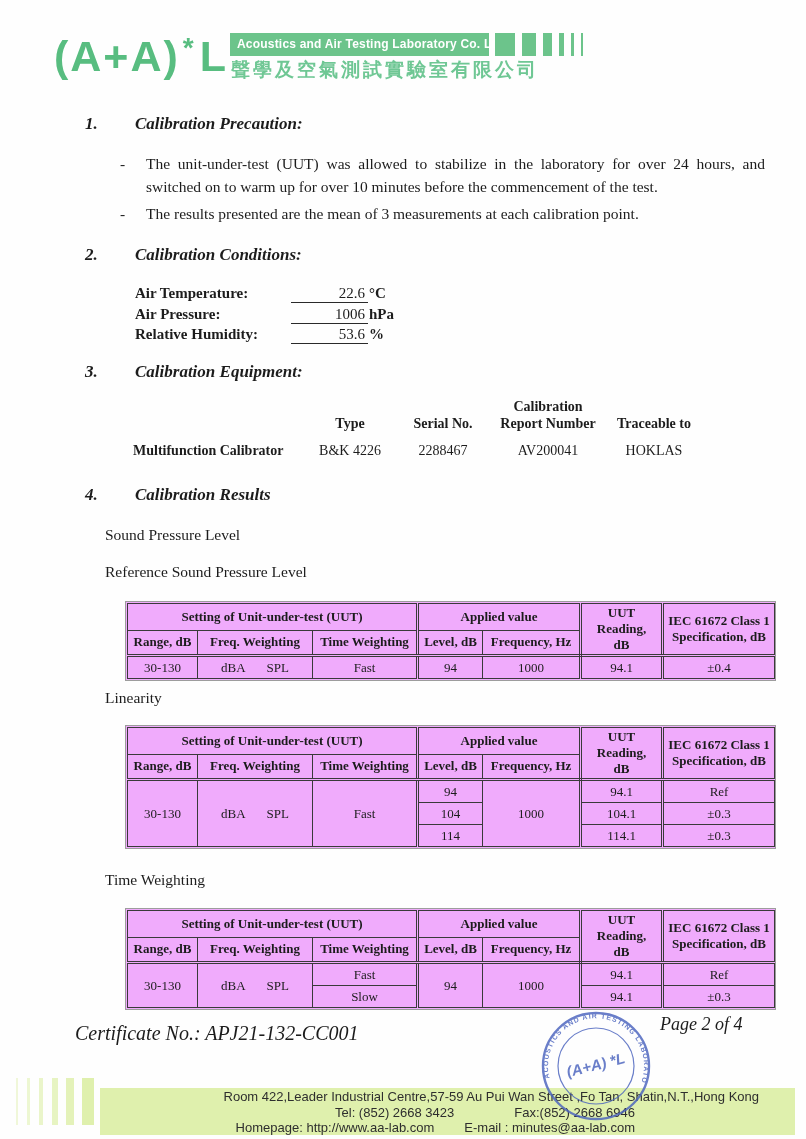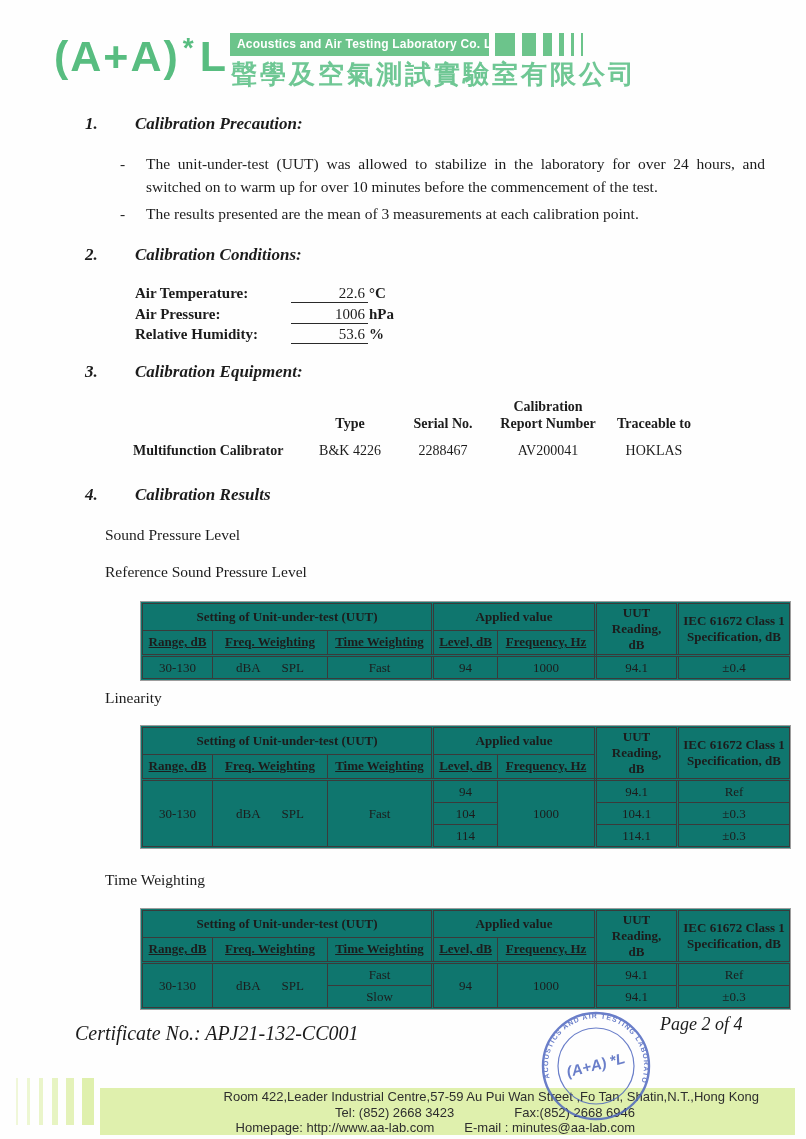--- a/index.html
+++ b/index.html
@@ -19,21 +19,21 @@
   .banner{
     position:absolute;left:230px;top:33px;height:23px;width:252px;
     background:#6cc48b;color:#ffffff;
     font-family:"Liberation Sans",sans-serif;font-weight:bold;font-size:12px;
     line-height:23px;padding-left:7px;white-space:nowrap;letter-spacing:.2px;
   }
   .header-bars{position:absolute;left:495px;top:33px;height:23px;display:flex;align-items:stretch;gap:7px;}
   .header-bars i{display:block;background:#6cc48b;}
   .chinese{
     position:absolute;left:231px;top:57px;
-    font-family:"DejaVu Sans",sans-serif;font-size:26px;font-weight:600;
+    font-family:"DejaVu Sans",sans-serif;font-size:19px;font-weight:600;
     color:#6fc794;letter-spacing:3px;white-space:nowrap;
   }
   
   .sec-head{position:absolute;left:85px;font-size:17px;font-weight:bold;font-style:italic;display:flex;}
   .sec-head .num{width:50px;}
   .bullet{position:absolute;left:120px;width:645px;display:flex;font-size:15.5px;line-height:23px;}
   .bullet .dash{width:26px;flex:0 0 26px;}
   .bullet .txt{text-align:justify;}
   
   .cond{position:absolute;left:135px;top:285px;font-size:15px;}
@@ -45,26 +45,26 @@
   .equip{
     position:absolute;left:133px;top:398px;font-size:14px;
     display:grid;grid-template-columns:172px 90px 96px 114px 98px;row-gap:11px;
   }
   .equip .hc{font-weight:bold;text-align:center;align-self:end;line-height:17px;}
   .equip .dc{text-align:center;}
   .equip .name{font-weight:bold;text-align:left;}
   
   .sublabel{position:absolute;left:105px;font-size:15.5px;}
   
-  .tblwrap{position:absolute;left:140px;width:647px;border:1px solid #9d9d9d;padding:1px;background:#0f766e;}
+  .tblwrap{position:absolute;left:125px;width:647px;border:1px solid #9d9d9d;padding:1px;background:#f0abfc;}
   table.cal{width:100%;border-collapse:collapse;table-layout:fixed;font-size:13px;}
   table.cal th,table.cal td{border:1px solid #3a3a3a;text-align:center;padding:1px 2px;line-height:16px;}
   table.cal th{font-weight:bold;}
   table.cal .h1 th{height:21px;}
-  table.cal .h2 th{height:19px;text-decoration:underline;}
+  table.cal .h2 th{height:19px;}
   table.cal td{height:19px;}
   .dsep{border-left:3px double #3a3a3a !important;}
   .hdiv{border-bottom:3px double #3a3a3a !important;}
   .freqcell{display:flex;justify-content:space-evenly;}
   
   .cert{position:absolute;left:75px;top:1022px;font-size:20px;font-style:italic;}
   .pageno{position:absolute;left:660px;top:1014px;font-size:18px;font-style:italic;}
   .addr-bar{
     position:absolute;left:100px;top:1088px;width:695px;height:47px;
     background:#dff0ad;font-family:"Liberation Sans",sans-serif;

